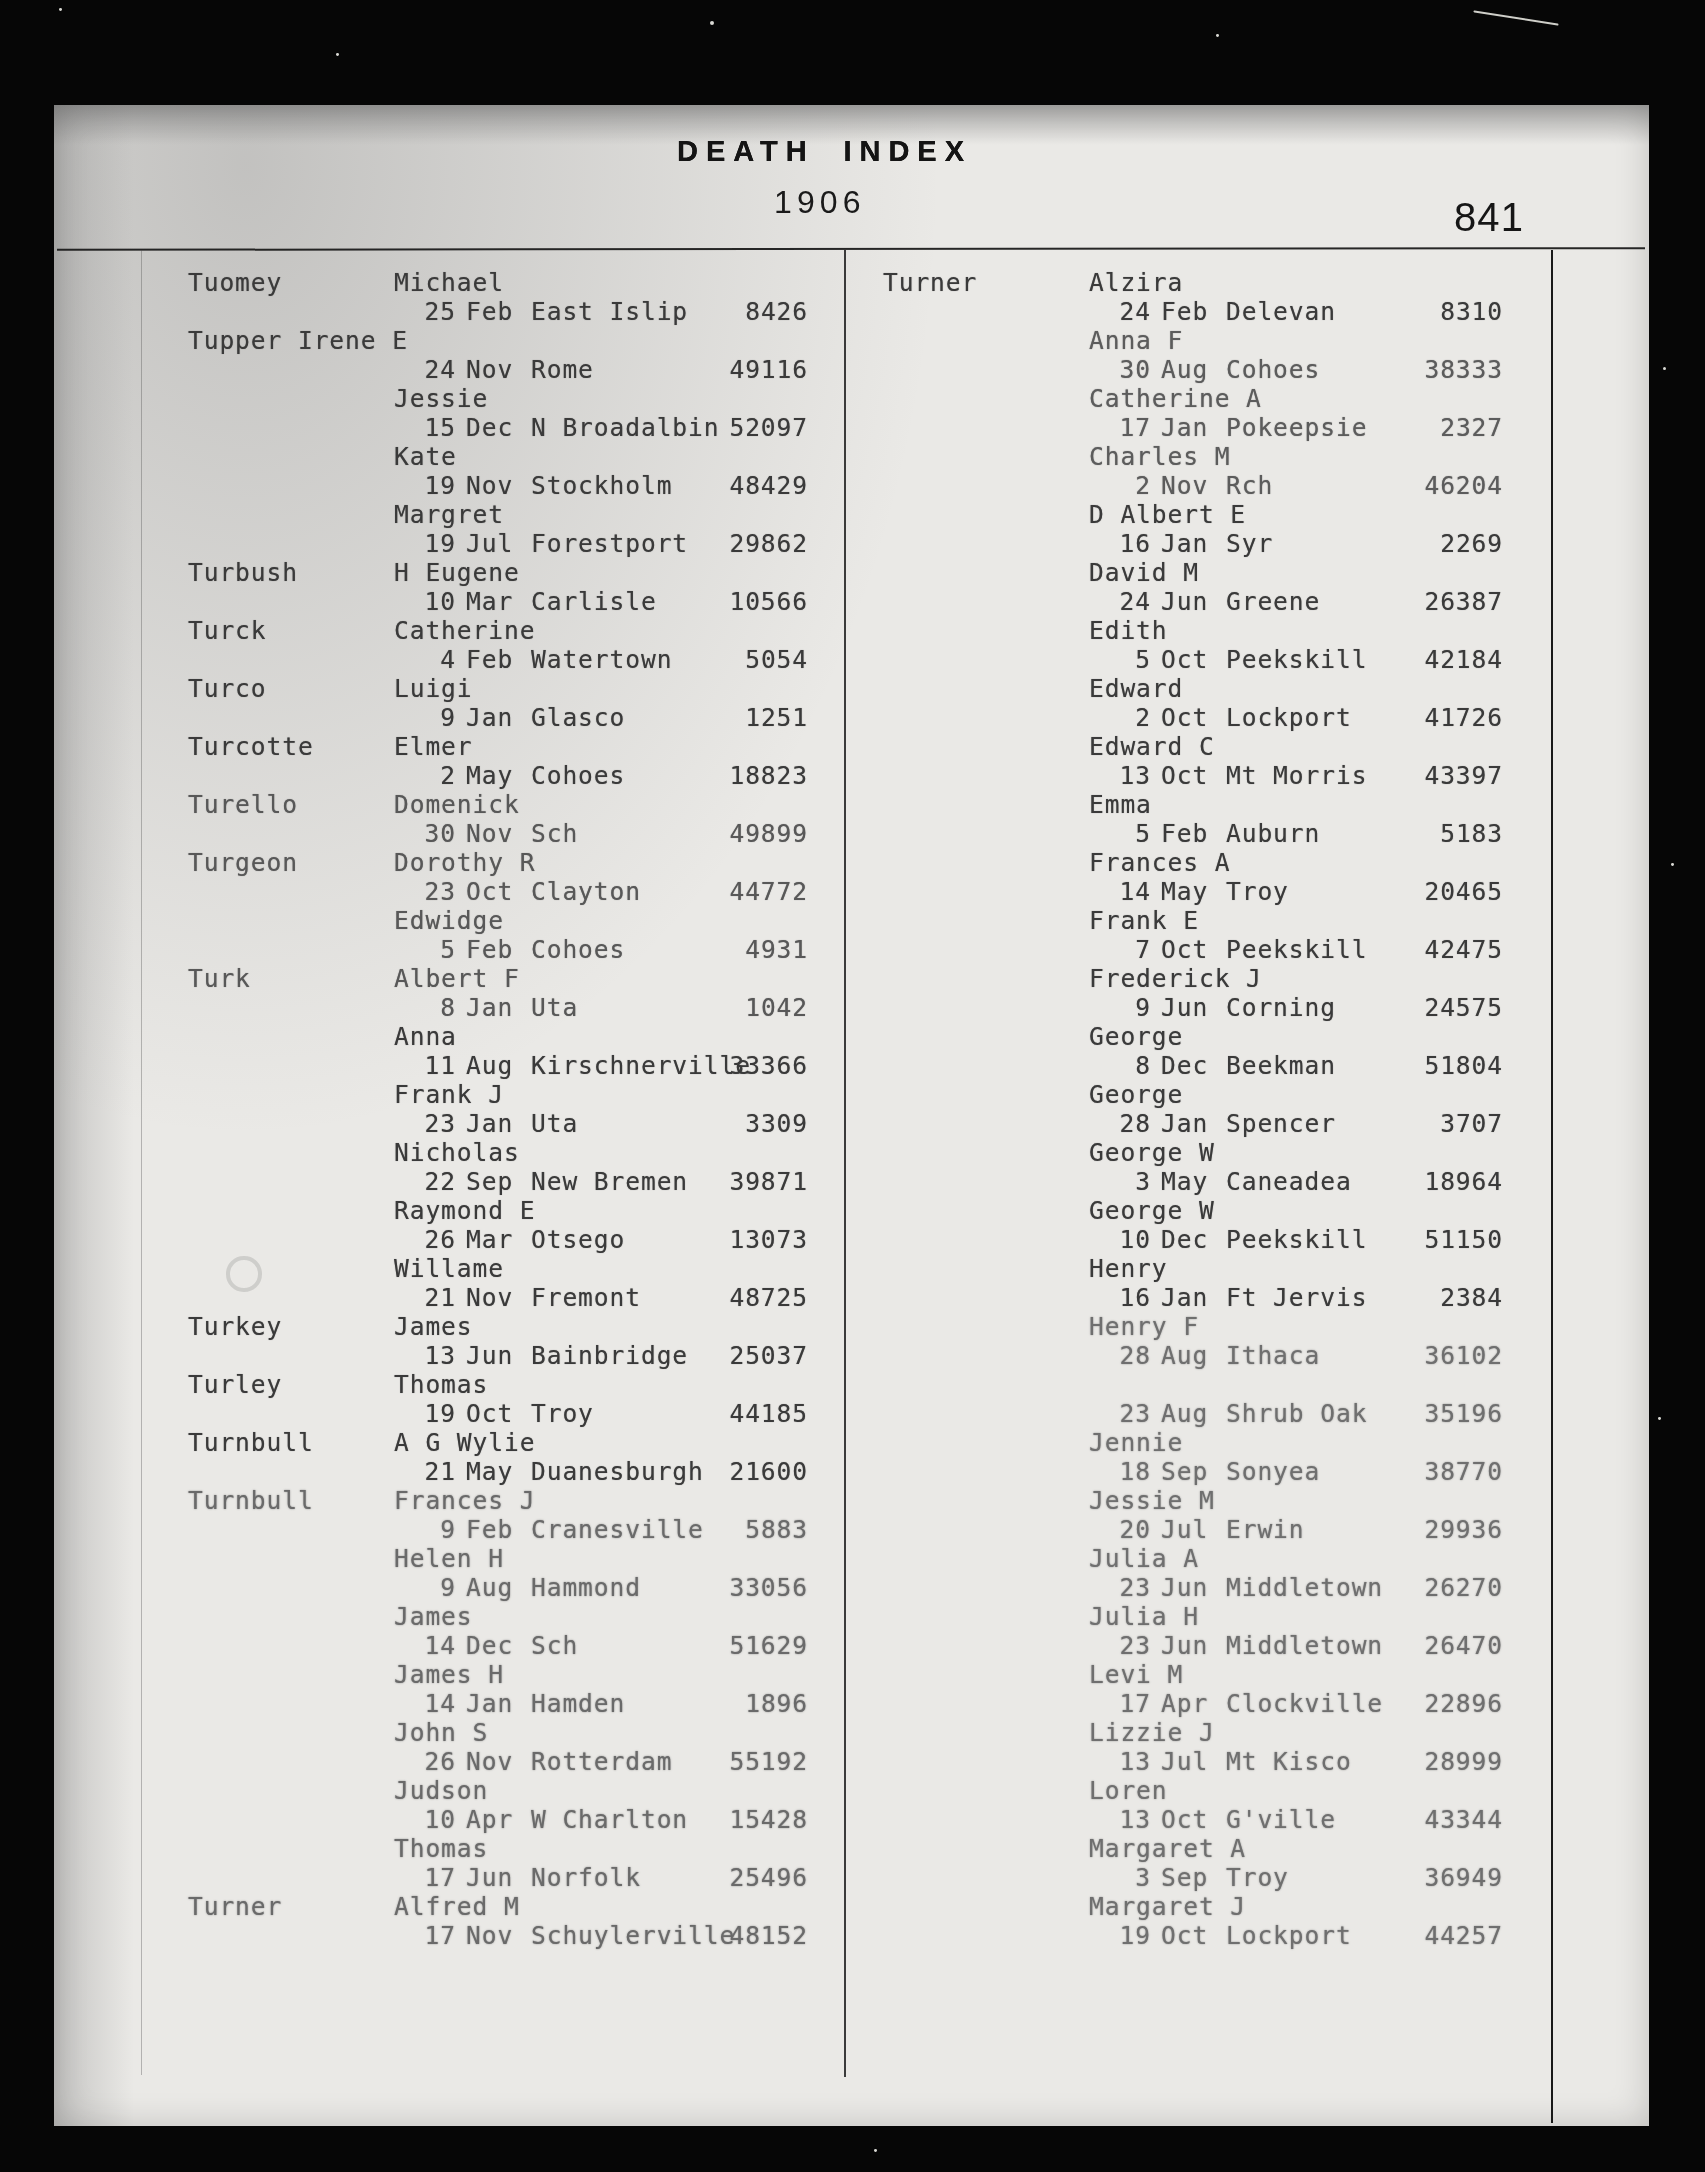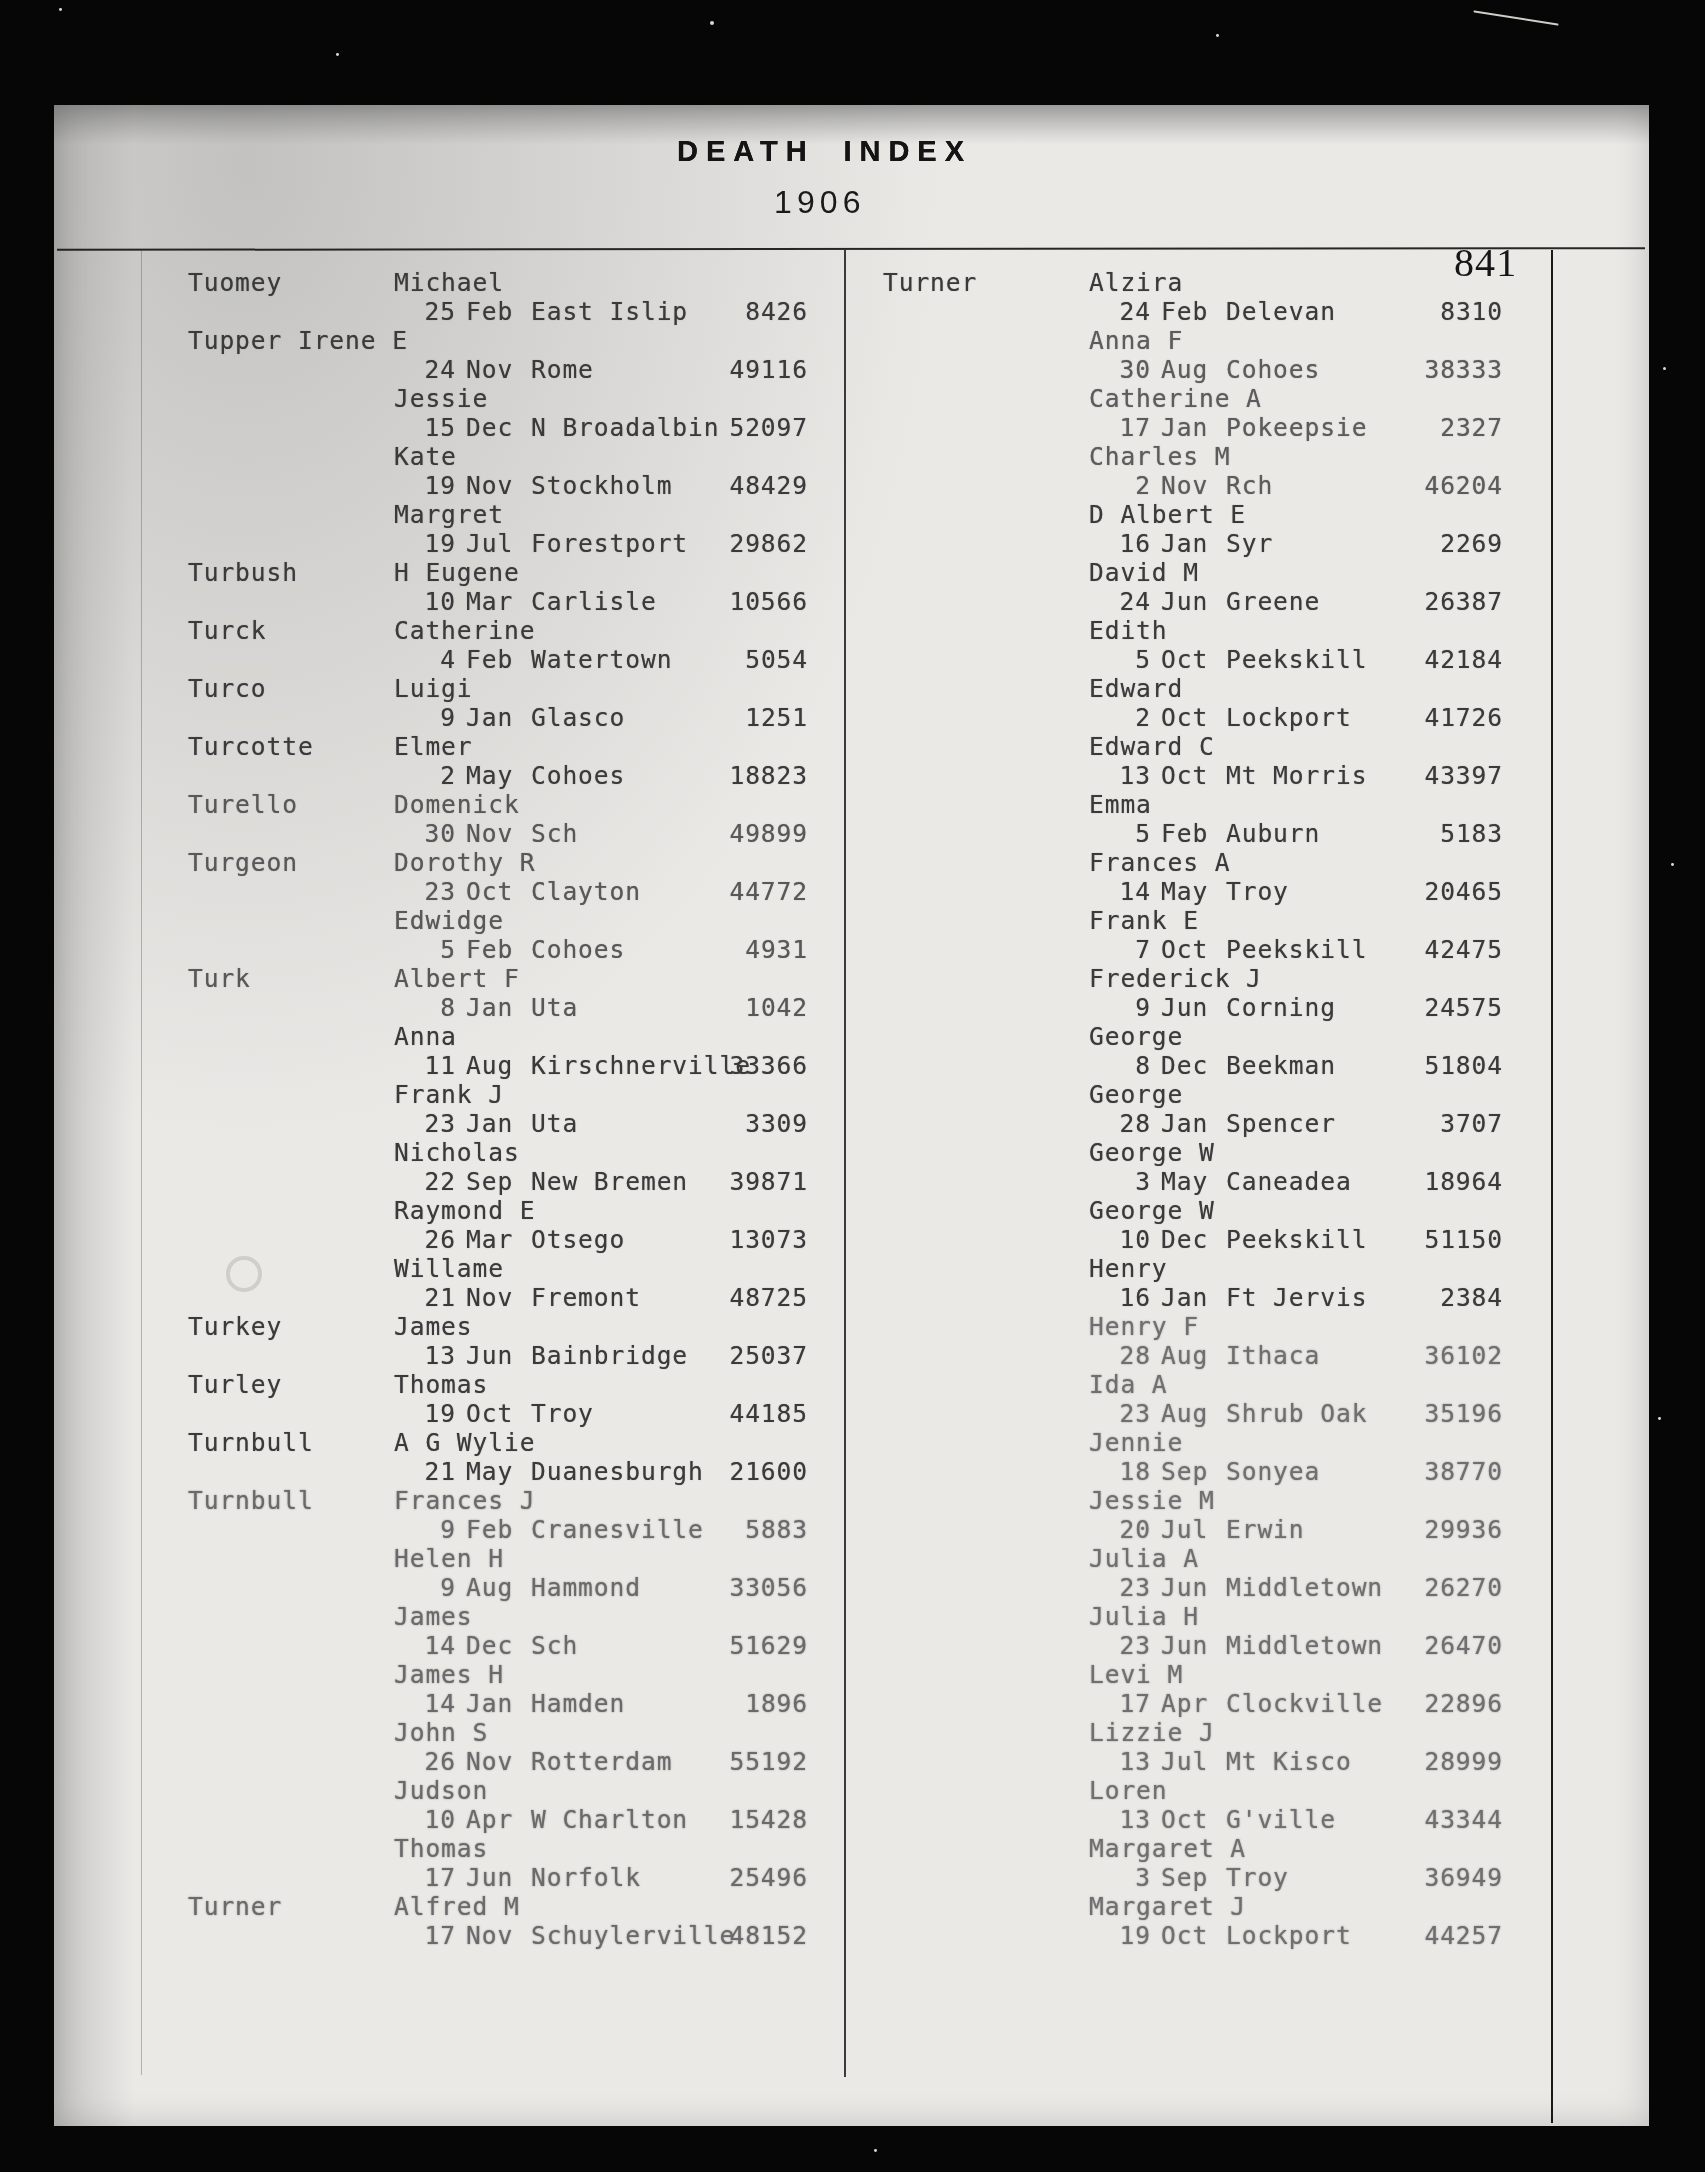--- a/index.html
+++ b/index.html
@@ -30,22 +30,22 @@
     word-spacing:12.6px;color:#141414;
     text-shadow:0 0 0.6px #000;
   }
   .year{
     position:absolute;left:720px;top:79px;
     font-family:"Liberation Sans", sans-serif;
     font-weight:normal;font-size:32px;letter-spacing:5.1px;color:#1a1a1a;
   }
   .pagenum{
     position:absolute;left:1400px;top:90px;
-    font-family:Liberation Serif, serif;
-    font-size:40px;color:#161616;letter-spacing:1.1px;margin-top:44px;
+    font-family:Liberation Sans, sans-serif;
+    font-size:40px;color:#161616;letter-spacing:1.1px;
   }
   
   .rule-top{
     position:absolute;left:3.4px;top:143px;width:1588px;height:2.3px;
     background:#161616;opacity:.92;
     transform:rotate(-0.06deg);
   }
   .rule-mid{
     position:absolute;left:790px;top:145px;width:1.7px;height:1827px;
     background:#1c1c1c;opacity:.85;
@@ -657,23 +657,20 @@
             <div class="given">Henry F</div>
           </div>
           <div class="detail">
             <div class="day">28</div>
             <div class="month">Aug</div>
             <div class="place">Ithaca</div>
             <div class="cert">36102</div>
           </div>
         </div>
         <div class="entry">
-          <div class="nameline">
-            <div class="given">Ida A</div>
-          </div>
           <div class="detail">
             <div class="day">23</div>
             <div class="month">Aug</div>
             <div class="place">Shrub Oak</div>
             <div class="cert">35196</div>
           </div>
         </div>
         <div class="entry">
           <div class="nameline">
             <div class="given">Jennie</div>

